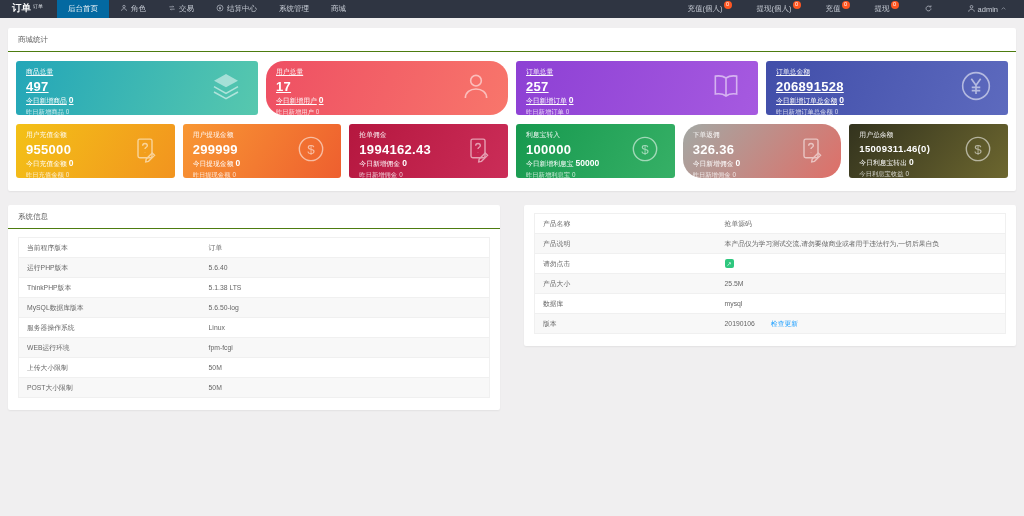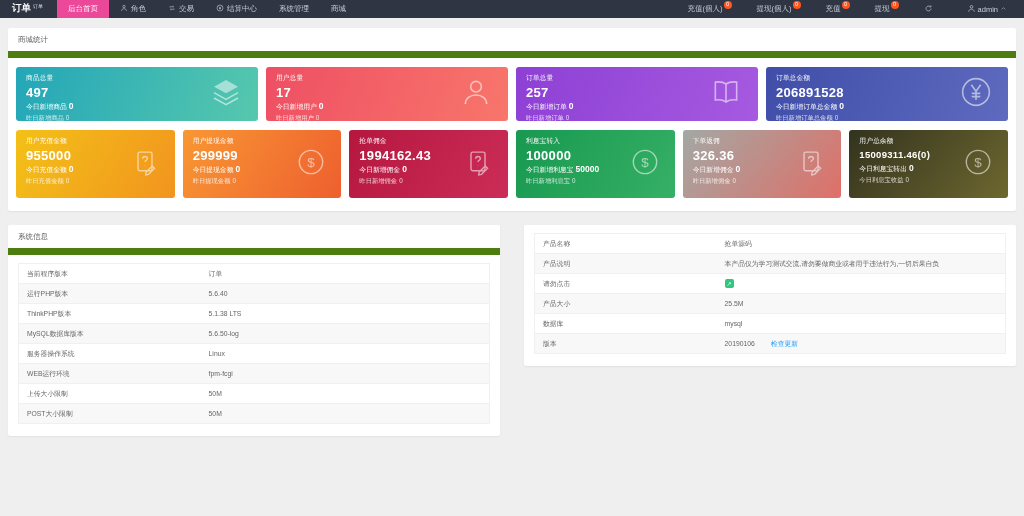--- a/index.html
+++ b/index.html
@@ -5,57 +5,57 @@
   * { margin:0; padding:0; box-sizing:border-box; }
   html,body { width:1024px; height:516px; overflow:hidden; }
   body { background:#f0eff0; font-family:"Liberation Sans",sans-serif; color:#666; }
 
   
   .navbar { height:18px; background:#2f3542; display:flex; align-items:stretch; color:#c8cdd6; font-size:7.5px; }
   .logo { display:flex; align-items:flex-start; padding:2px 14px 0 12px; color:#fff; font-size:9.5px; font-weight:bold; }
   .logo sup { font-size:5px; font-weight:normal; margin-left:2px; margin-top:1px; color:#dfe3e8; }
   .menu { display:flex; }
   .menu-item { display:flex; align-items:center; gap:3px; padding:0 11px; cursor:pointer; white-space:nowrap; }
-  .menu-item.active { background:#ec4899; color:#fff; }
+  .menu-item.active { background:#0369a1; color:#fff; }
   .menu-item svg { width:8px; height:8px; stroke:currentColor; fill:none; stroke-width:1.8; }
   .nav-right { margin-left:auto; display:flex; align-items:stretch; padding-right:8px;gap:16px; }
   .nav-item { position:relative; display:flex; align-items:center; gap:2px; padding:0 9px; cursor:pointer; white-space:nowrap; }
   .badge { position:absolute; top:1px; right:0px; background:#ff5722; color:#fff; font-size:5.5px; line-height:1; padding:1px 2.5px; border-radius:6px; }
   .nav-item svg { width:9px; height:9px; stroke:currentColor; fill:none; stroke-width:1.8; }
   .caret svg { width:7px; height:7px; }
 
   
   .panel { background:#fff; border-radius:2px; box-shadow:0 1px 2px rgba(0,0,0,.06); }
-  .panel-h { font-size:7.5px; color:#5f5f5f; padding:7px 10px 6px; border-bottom:7px solid #4d7c0f; }
+  .panel-h { font-size:7.5px; color:#5f5f5f; padding:7px 10px 6px; border-bottom:1px solid #4d7c0f; }
   .stats-panel { margin:10px 8px 0; padding-bottom:13px; }
   .cards { display:flex; gap:8px; padding:9px 8px 0; }
 
   
   .card { flex:1; border-radius:3px; color:#fff; position:relative; padding:6px 10px; overflow:hidden; }
-  .row1 .card { height:54px; }
-  .row2 .card { height:68px; }
+  .row1 .card { height:54px;text-decoration:underline; }
+  .row2 .card { height:54px; }
   .c-title { font-size:6.8px; opacity:.95; }
   .c-value { font-size:13px; font-weight:bold; margin:2px 0 1px; letter-spacing:.3px; }
   .c-value.small { font-size:9.5px; margin:3px 0 3px; }
   .c-line1 { font-size:6.8px; }
   .c-line1 b { font-size:8.5px; margin-left:2px; }
   .c-line2 { font-size:6.3px; opacity:.78; margin-top:2px; }
   .c-line2 span:last-child { margin-left:2px; }
   .c-icon { position:absolute; right:16px; top:50%; transform:translateY(-50%); opacity:.55; }
   .c-icon svg { width:32px; height:32px; stroke:#fff; fill:none; stroke-width:1.2; }
   .row2 .c-icon svg { width:28px; height:28px; }
   .g0 { background:linear-gradient(110deg,#23a6b8,#57c8ae); }
-  .g1 { background:linear-gradient(110deg,#ee4f63,#f8766b); }
+  .g1 { background:linear-gradient(110deg,#ee4f63,#f8766b);border-radius:18px; }
   .g2 { background:linear-gradient(110deg,#8d40d4,#a65ae0); }
   .g3 { background:linear-gradient(110deg,#414ea9,#5d6abe); }
   .g4 { background:linear-gradient(120deg,#f3c117,#f2941f); }
   .g5 { background:linear-gradient(120deg,#f89733,#ee5f2f); }
   .g6 { background:linear-gradient(120deg,#b5173f,#cb2d58); }
   .g7 { background:linear-gradient(120deg,#17994f,#36b066); }
-  .g8 { background:linear-gradient(130deg,#a3a8a4,#df6f68); }
+  .g8 { background:linear-gradient(130deg,#a3a8a4,#df6f68);border-radius:19px; }
   .g9 { background:linear-gradient(130deg,#33331e,#6d672f); }
 
   
   .bottom { display:flex; gap:24px; margin:14px 8px 0; align-items:flex-start; }
   .bottom .panel { flex:1; }
   .tbl { margin:8px 10px 12px; border:1px solid #f0f0f0; }
   .tr { display:flex; align-items:center; padding:4.5px 8px; font-size:6.8px; border-bottom:1px solid #f0f0f0; min-height:15px; }
   .tr:last-child { border-bottom:none; }
   .tr:nth-child(even) { background:#f8f8f8; }
   .tr .lbl { width:40%; color:#666; }

